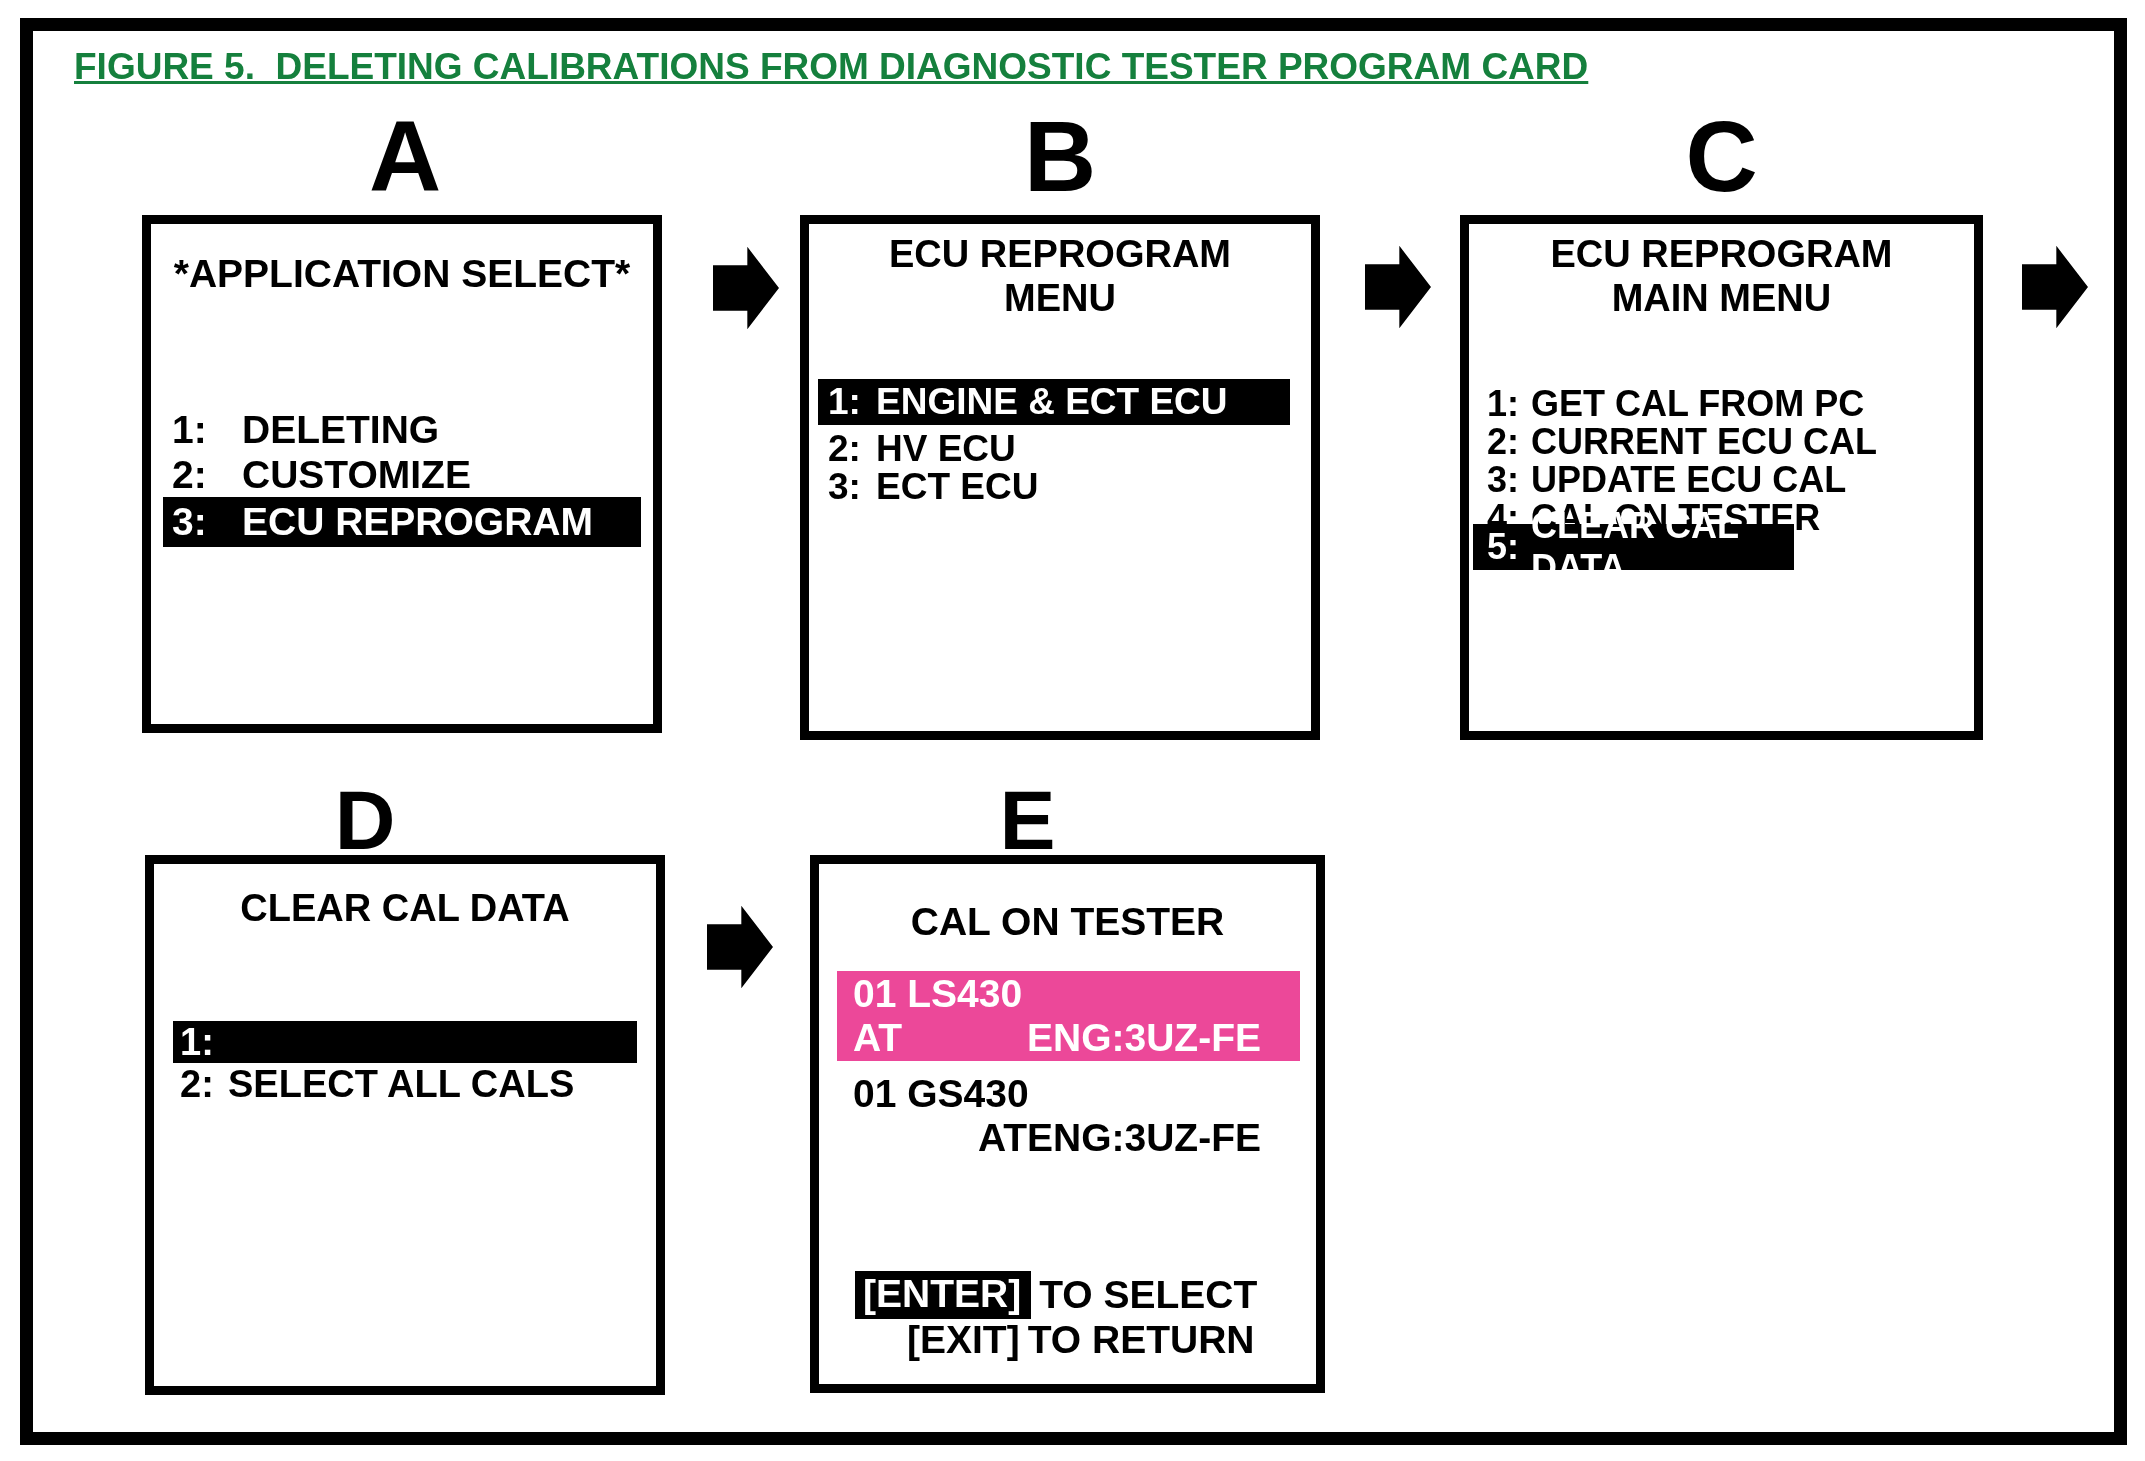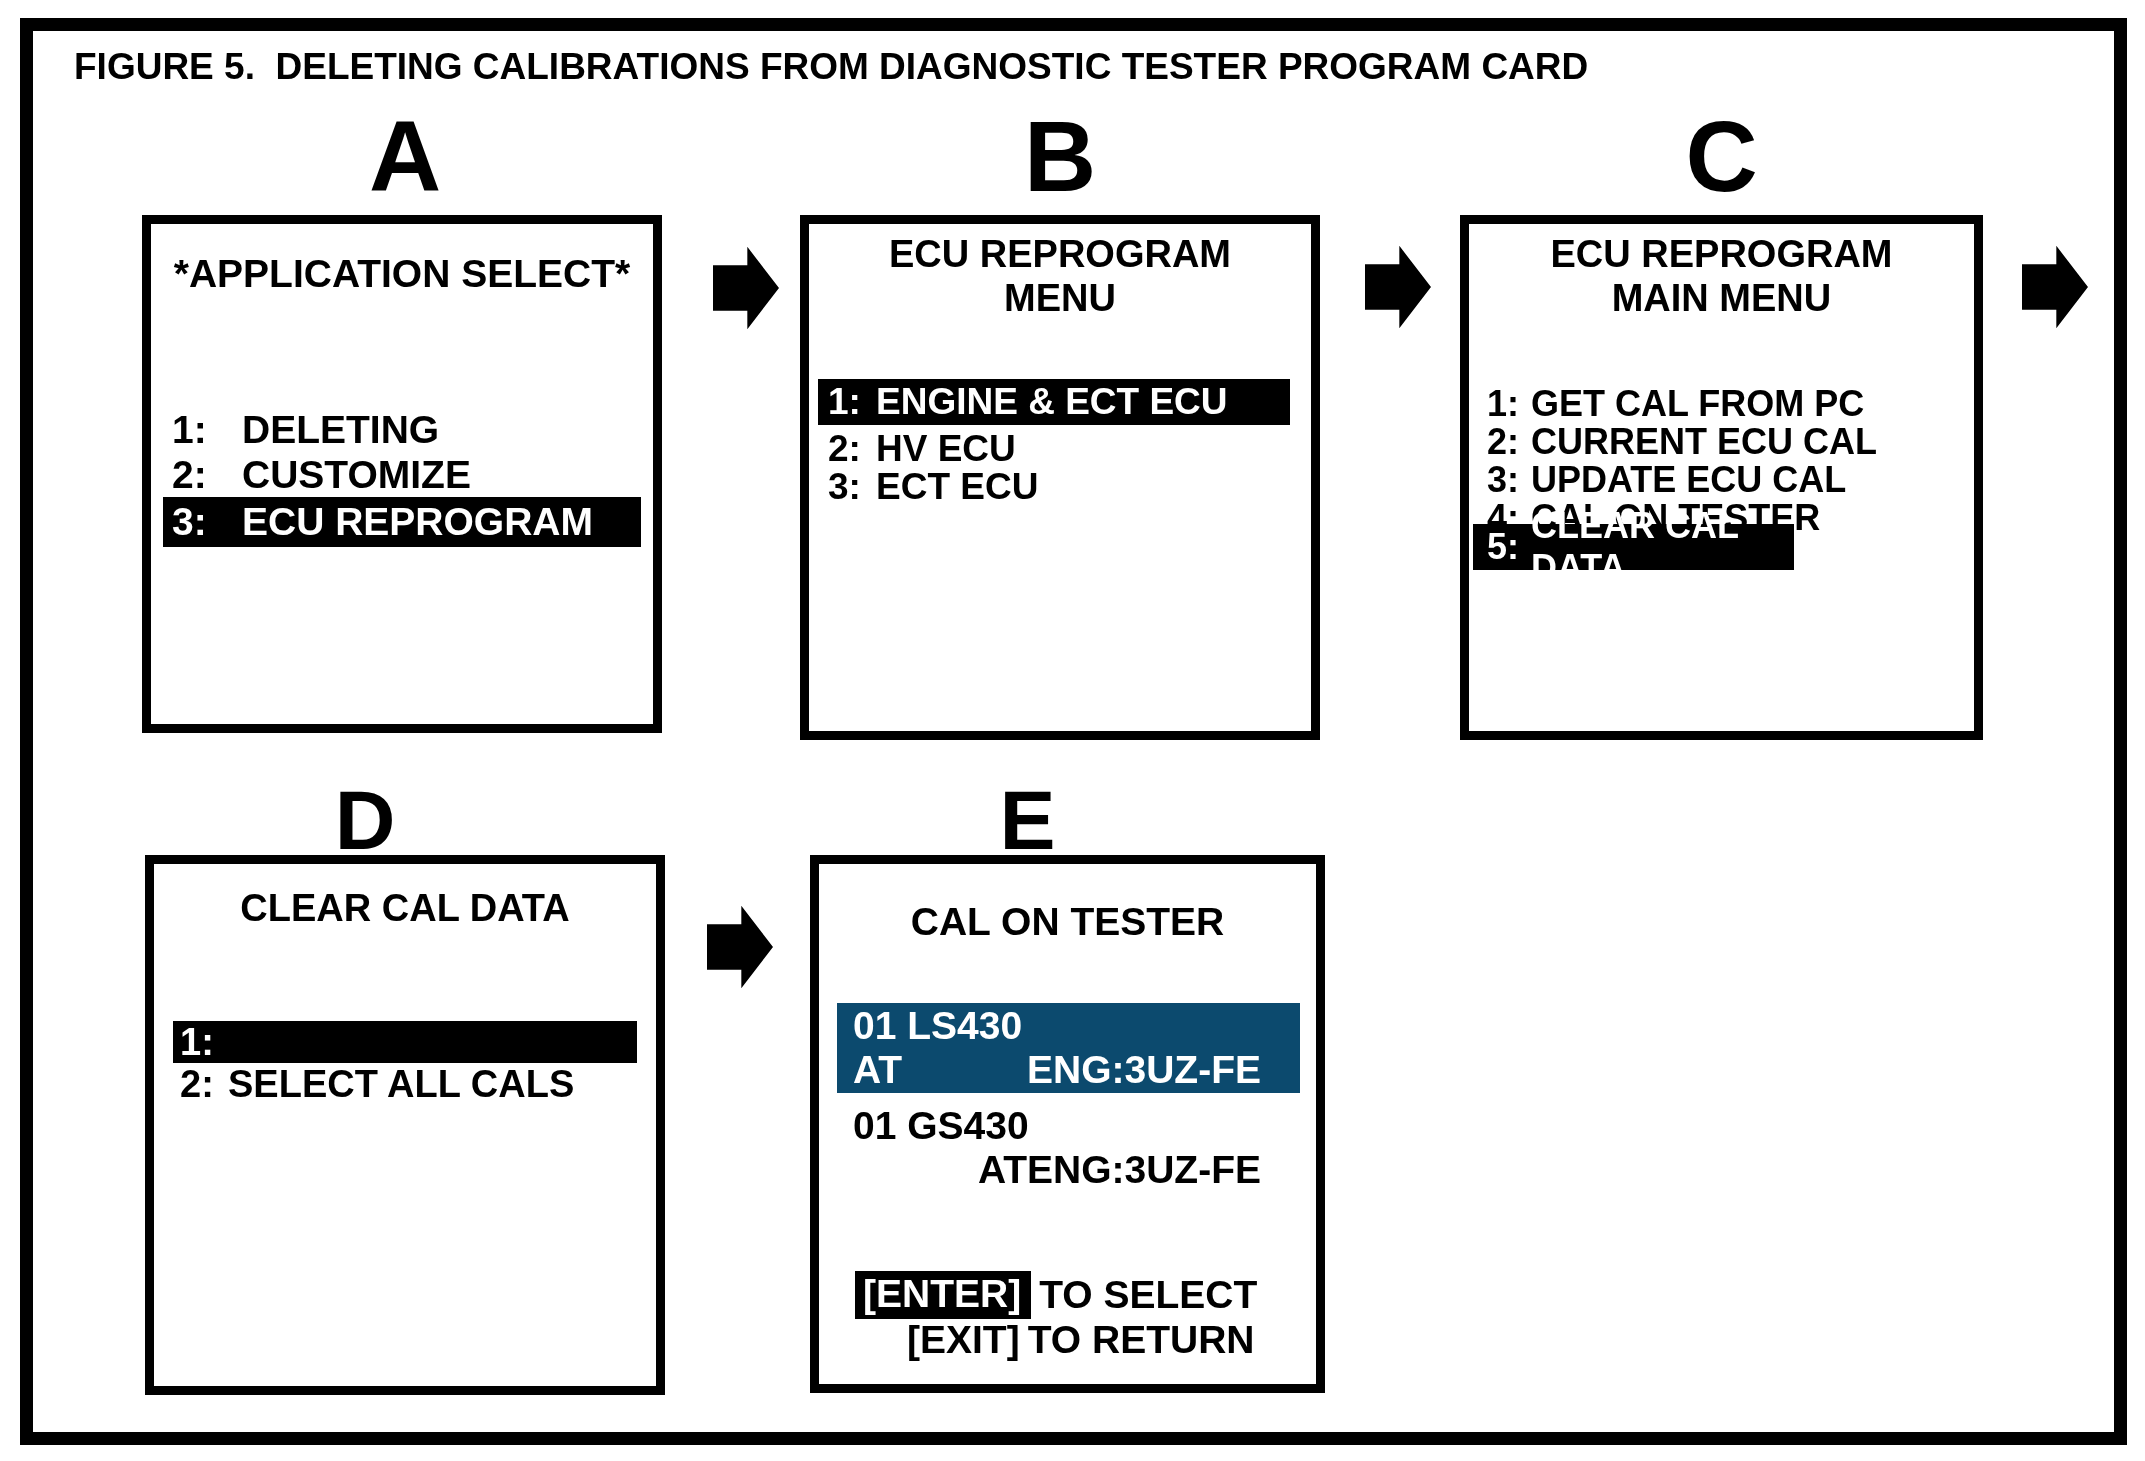--- a/index.html
+++ b/index.html
@@ -51,21 +51,21 @@
   #p-C .row { height:38px; padding-left:18px; }
   #p-C .num { width:44px; }
   #p-C .row.hl { height:46px; margin-top:-13px; margin-left:4px; margin-right:180px; padding-left:14px; }
   #p-D .menu { top:157px; font-size:38px; }
   #p-D .row { height:42px; padding-left:26px; }
   #p-D .num { width:48px; }
   #p-D .row.hl { margin-left:19px; margin-right:19px; padding-left:7px; }
   
   .cal-list { position:absolute; top:107px; left:18px; right:16px; font-size:39px; }
   .cal-entry { padding:1px 0 1px 16px; }
-  .cal-entry.hl { background:#0c4a6e; color:#fff;margin-top:32px; }
+  .cal-entry.hl { background:#ec4899; color:#fff; }
   .cal-entry + .cal-entry { margin-top:10px;text-align:right; }
   .cal-line1,.cal-line2 { height:44px; display:flex; align-items:center; }
   .cal-line2 .col1 { width:174px; flex:0 0 auto; }
   
   .footer { position:absolute; left:36px; top:408px; font-size:39px; }
   .f-line { height:45px; display:flex; align-items:center; }
   .f-line:nth-child(2) { margin-left:52px; }
   .f-key.hl { background:#000; color:#fff; padding:1px 10px 3px 8px; }
   .f-rest { margin-left:8px; }
   
@@ -74,21 +74,21 @@
   #ar-1 { left:713px; top:246px; }
   #ar-2 { left:1365px; top:245px; }
   #ar-3 { left:2022px; top:245px; }
   #ar-4 { left:707px; top:905px; }
 </style>
 </head>
 <body>
 
 <div id="page">
   <div class="frame"></div>
-  <div class="fig-title" style="color: #000000;">FIGURE 5.  DELETING CALIBRATIONS FROM DIAGNOSTIC TESTER PROGRAM CARD</div>
+  <div class="fig-title" style="color: #15803d; text-decoration: underline;">FIGURE 5.  DELETING CALIBRATIONS FROM DIAGNOSTIC TESTER PROGRAM CARD</div>
 
   <div class="letter" id="l-A">A</div>
   <div class="letter" id="l-B">B</div>
   <div class="letter" id="l-C">C</div>
   <div class="letter" id="l-D">D</div>
   <div class="letter" id="l-E">E</div>
 
   <div id="p-A">
     <div class="screen">
       <div class="screen-title">*APPLICATION SELECT*</div>

